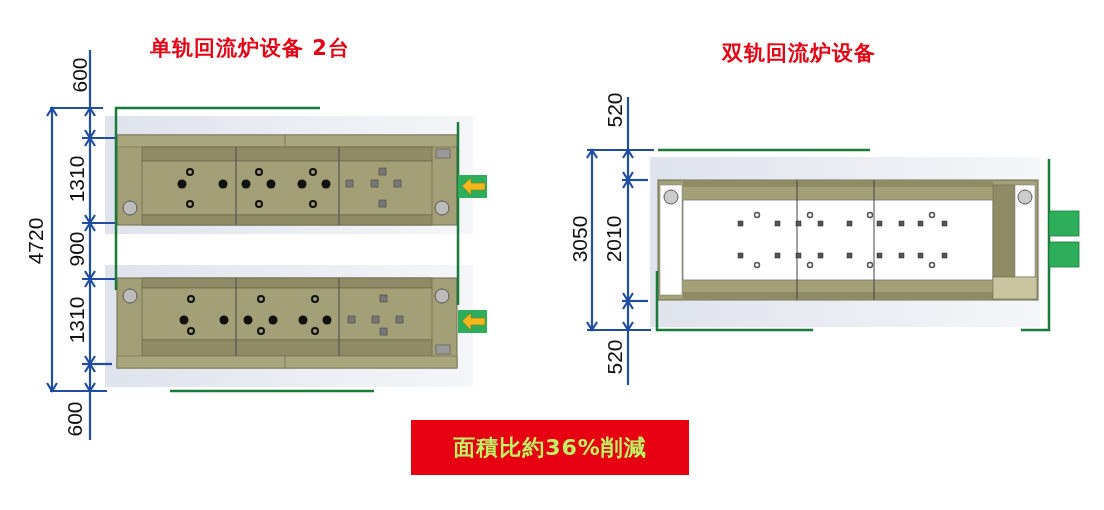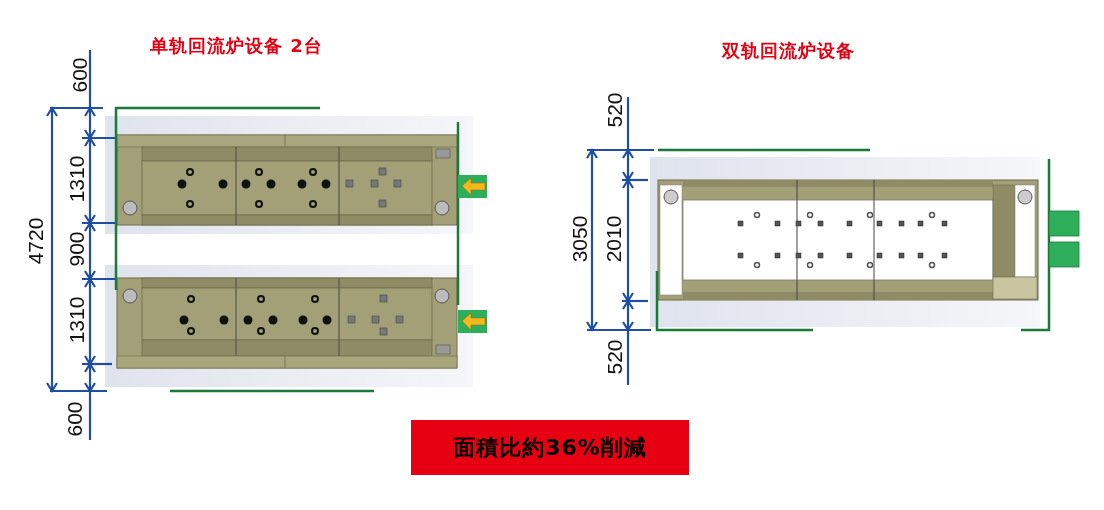--- a/index.html
+++ b/index.html
@@ -1,19 +1,19 @@
 <!DOCTYPE html>
 <html><head>
   <meta charset="utf-8">
   <style>
     html, body { margin:0; padding:0; background:#ffffff; }
     body { width:1104px; height:510px; position:relative; overflow:hidden; font-family:"DejaVu Sans", sans-serif; }
-    .title { position:absolute; color:#e60012; font-weight:bold; font-size:18px; letter-spacing:1px; white-space:nowrap; }
+    .title { position:absolute; color:#e60012; font-weight:bold; font-size:21px; letter-spacing:1px; white-space:nowrap; }
     .dim-label { position:absolute; font-family:"Liberation Sans", sans-serif; font-size:21px; color:#111; transform:rotate(-90deg); transform-origin:center center; white-space:nowrap; text-align:center; }
-    .badge { position:absolute; left:411px; left:411px; top:420px; width:278px; height:55px; background:#e60012; color:#000000; font-weight:bold; font-size:22px; display:flex; align-items:center; justify-content:center; letter-spacing:1px; }
+    .badge { position:absolute; left:411px; left:411px; top:420px; width:278px; height:55px; background:#e60012; color:#bef264; font-weight:bold; font-size:22px; display:flex; align-items:center; justify-content:center; letter-spacing:1px; }
     svg { position:absolute; left:0; top:0; }
   </style>
 </head>
 <body>
 
 <div class="title" style="left:150px; top:34px;">单轨回流炉设备 2台</div>
 <div class="title" style="left:722px; top:39px;">双轨回流炉设备</div>
 
 <svg width="1104" height="510" viewBox="0 0 1104 510">
   <defs>

